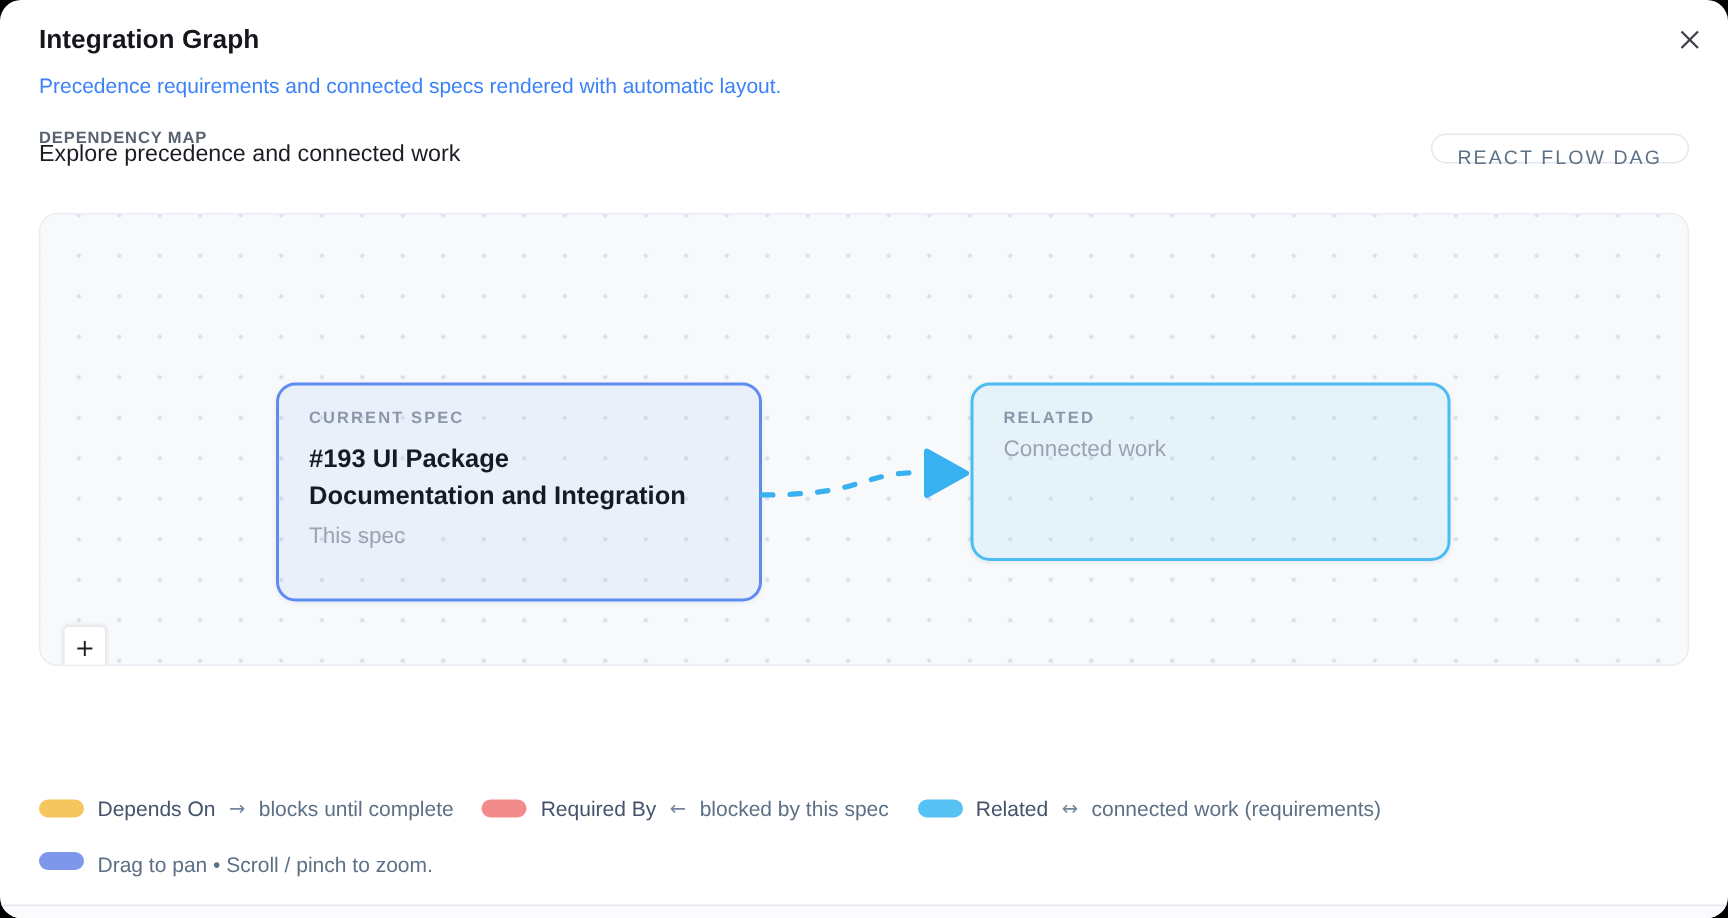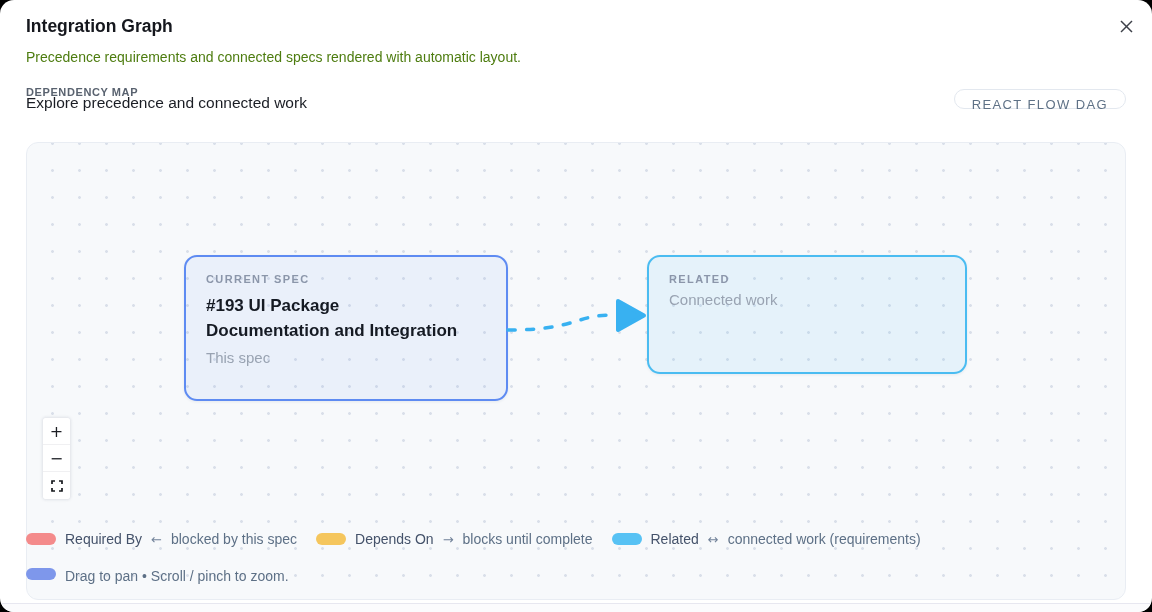--- a/index.html
+++ b/index.html
@@ -3,34 +3,34 @@
 <meta charset="utf-8">
 <style>
   * { margin:0; padding:0; box-sizing:border-box; }
   html,body { width:1152px; height:612px; background:#000; overflow:hidden;
     font-family:"Liberation Sans","DejaVu Sans",sans-serif; }
   .dialog { position:relative; width:1152px; height:612px; background:#fff;
     border-radius:14px; overflow:hidden; }
 
   
   .title { position:absolute; left:26px; top:16px; font-size:17.5px; font-weight:700; color:#15171d; }
-  .subtitle { position:absolute; left:26px; top:49px; font-size:14px; color:#4d7c0f; }
+  .subtitle { position:absolute; left:26px; top:49px; font-size:14px; color:#3b82f6; }
   .close-btn { position:absolute; right:14px; top:14px; width:24px; height:24px; border:none;
     background:transparent; cursor:pointer; display:flex; align-items:center; justify-content:center; }
 
   
   .eyebrow { position:absolute; left:26px; top:86px; font-size:11px; font-weight:700;
     letter-spacing:.6px; color:#59626f; }
   .heading { position:absolute; left:26px; top:94px; font-size:15.5px; color:#1a1d24; }
   .badge { position:absolute; right:26px; top:89px; height:20px; line-height:29px; padding:0 17px;
     border:1px solid #e3e8ef; border-radius:16px; font-size:13px; letter-spacing:1.4px;
     color:#5e7186; background:#fff; white-space:nowrap; }
 
   
-  .canvas { position:absolute; left:26px; top:142px; width:1100px; height:458px;
+  .canvas { position:absolute; left:26px; top:142px; width:1100px; height:302px;
     border:1px solid #e9edf3; border-radius:12px; background-color:#f7f9fb;
     background-image:radial-gradient(circle,#d9dfe9 1.2px,transparent 1.6px);
     background-size:27px 27px; background-position:12px 14px; overflow:hidden; }
 
   .node { position:absolute; border-radius:13px; border:2px solid; padding:16px 20px;
     box-shadow:0 1px 3px rgba(30,50,90,.08); }
   .node-current { left:157px; top:112px; width:324px; height:146px; }
   .node-related { left:620px; top:112px; width:320px; height:119px; }
   .node-kind { font-size:11px; font-weight:700; letter-spacing:1.4px; color:#8b96aa; }
   .node-title { font-size:17px; font-weight:700; line-height:25px; margin-top:8px; color:#151a23; }
@@ -103,30 +103,30 @@
       <button class="ctrl-btn">
         <svg width="12" height="12" viewBox="0 0 12 12">
           <path d="M1 4 V1 H4 M8 1 H11 V4 M11 8 V11 H8 M4 11 H1 V8" fill="none" stroke="#16181d" stroke-width="1.7"></path>
         </svg>
       </button>
     </div>
   </div>
 
   <div class="legend-row">
     <div class="legend-item">
+      <span class="swatch" style="background: rgb(245, 198, 93);"></span>
+      <span class="legend-label">Depends On</span>
+      <span class="legend-arrow">→</span>
+      <span class="legend-desc">blocks until complete</span>
+    </div>
+    <div class="legend-item">
       <span class="swatch" style="background: rgb(244, 139, 139);"></span>
       <span class="legend-label">Required By</span>
       <span class="legend-arrow">←</span>
       <span class="legend-desc">blocked by this spec</span>
-    </div>
-    <div class="legend-item">
-      <span class="swatch" style="background: rgb(245, 198, 93);"></span>
-      <span class="legend-label">Depends On</span>
-      <span class="legend-arrow">→</span>
-      <span class="legend-desc">blocks until complete</span>
     </div>
     <div class="legend-item">
       <span class="swatch" style="background: rgb(87, 194, 244);"></span>
       <span class="legend-label">Related</span>
       <span class="legend-arrow">↔</span>
       <span class="legend-desc">connected work (requirements)</span>
     </div>
   </div>
 
   <div class="hint-row">

